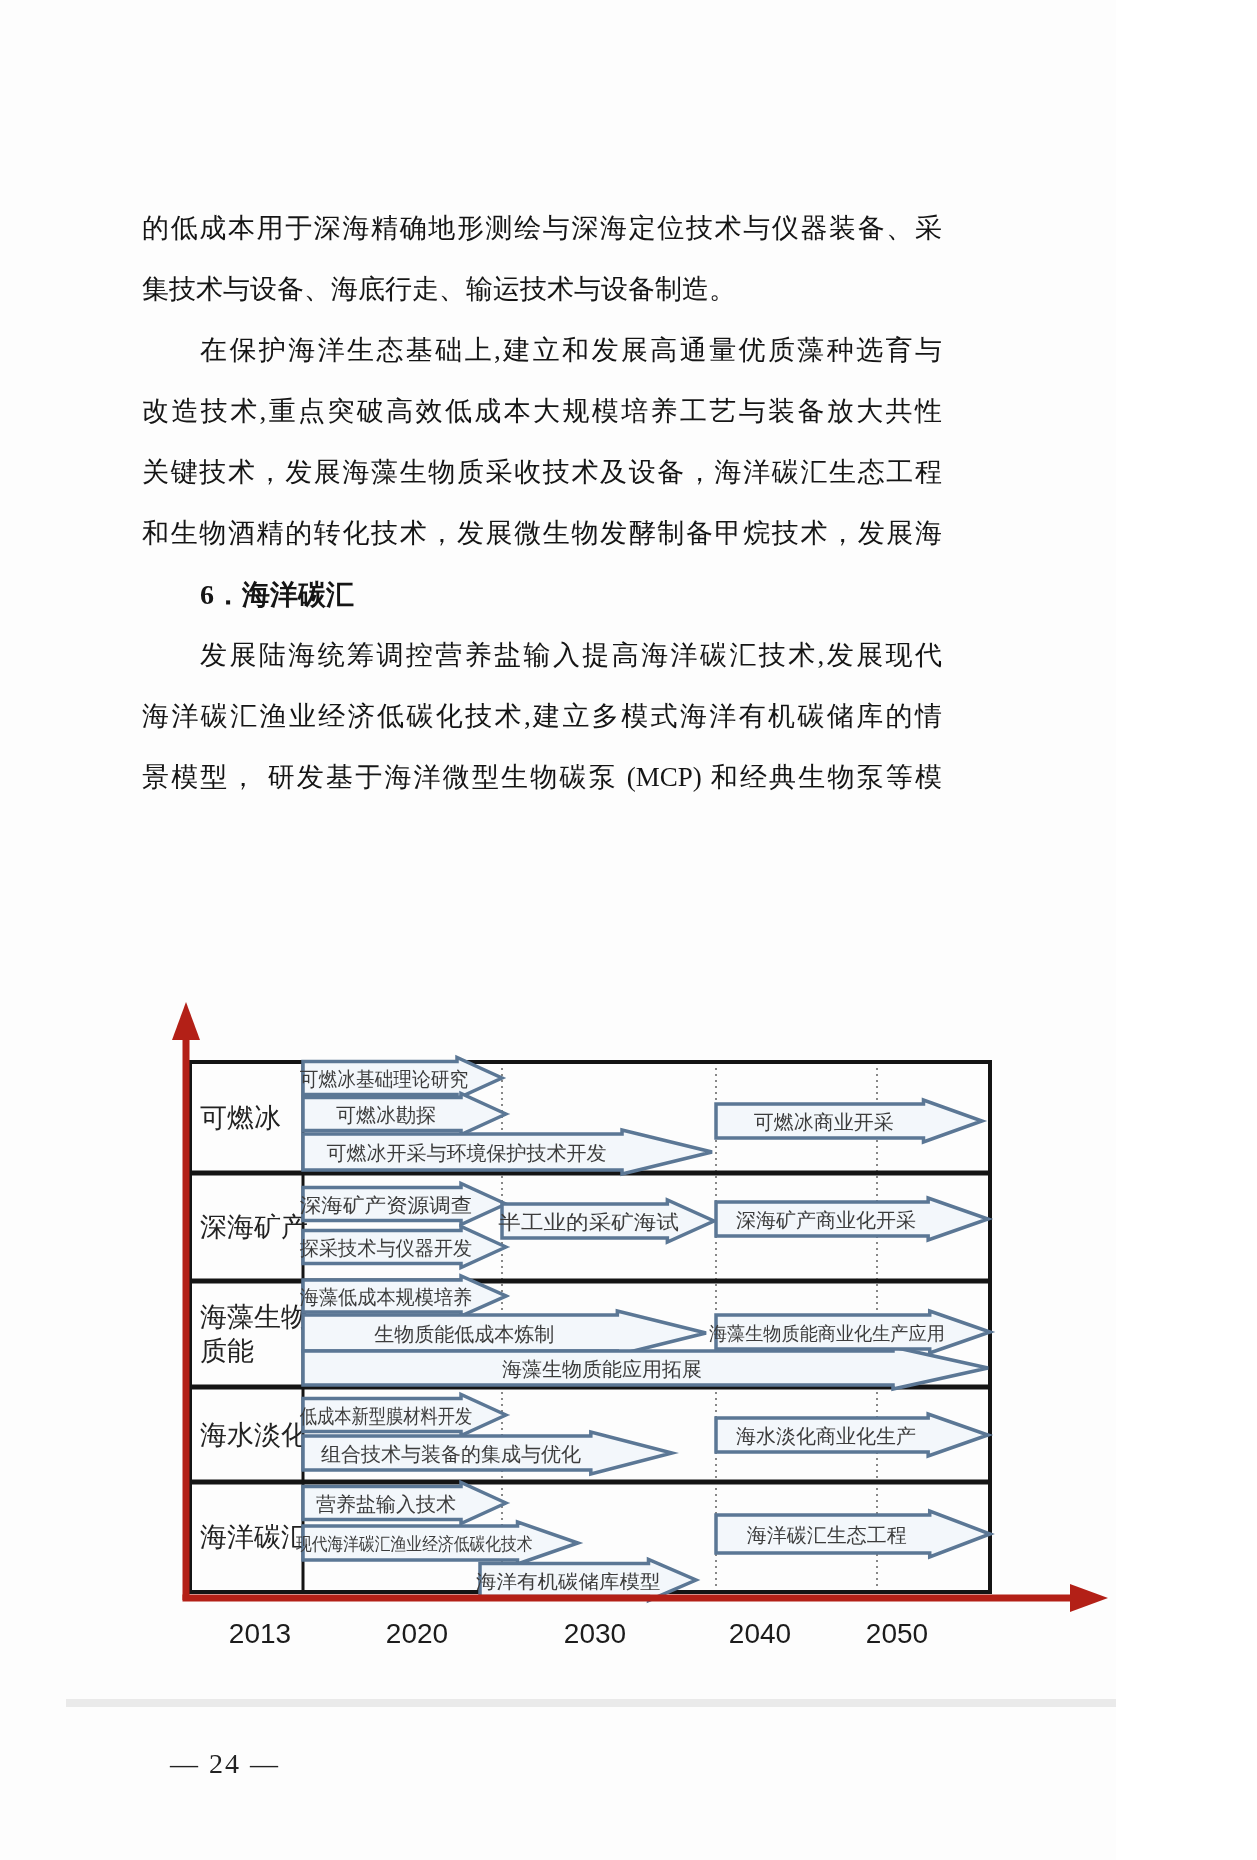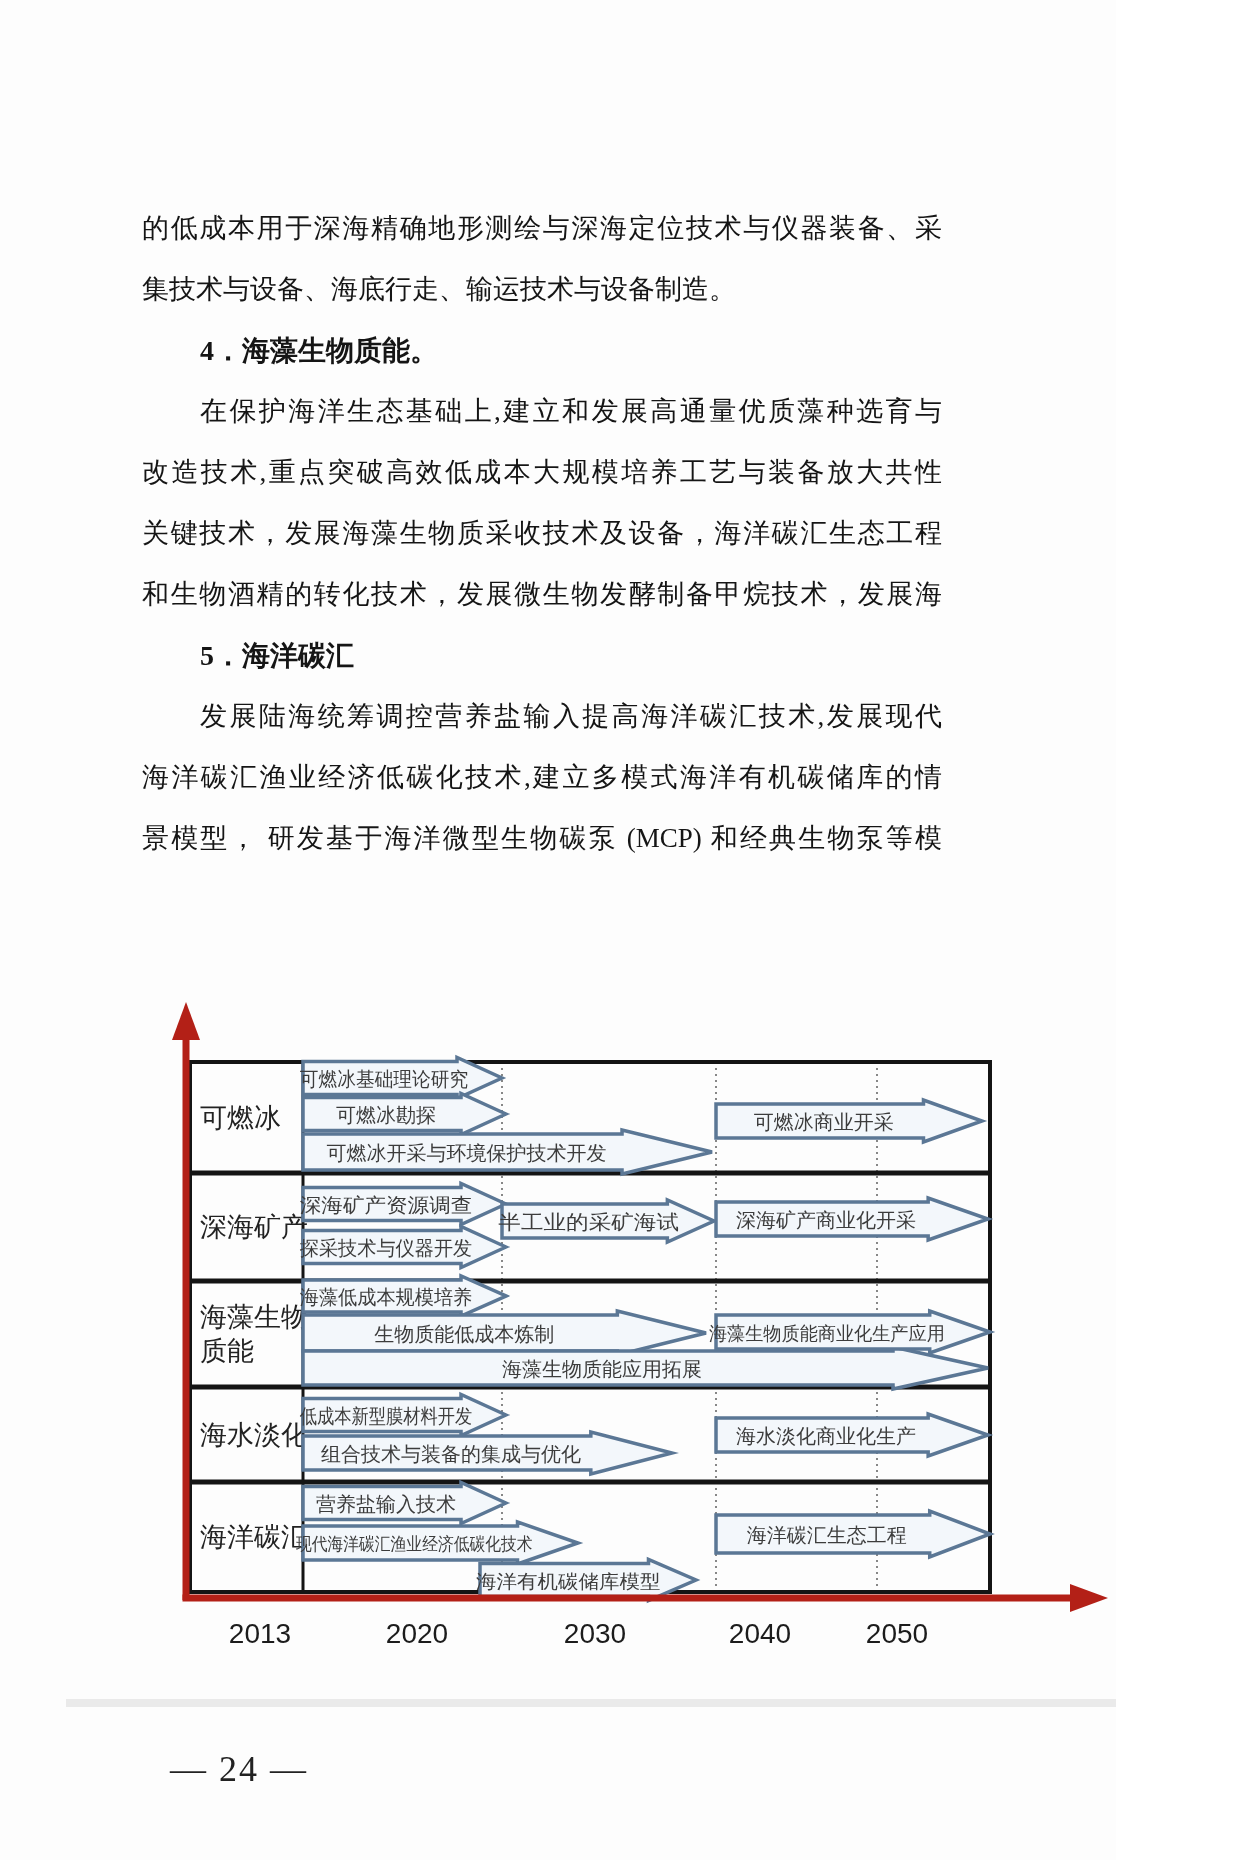--- a/index.html
+++ b/index.html
@@ -38,38 +38,37 @@
   }
   .artifact-band{
     position:absolute;
     left:66px;top:1699px;
     width:1128px;height:8px;
     background:#eaeaea;
   }
   .pagenum{
     position:absolute;
     left:170px;top:1748px;
-    font-size:36px;
+    font-size:28px;
     color:#222;
     letter-spacing:2px;
   }
 </style>
 </head>
 <body>
 
 <div class="page">
   <div class="textblock" id="textblock">
       <div class="tline justify">的低成本用于深海精确地形测绘与深海定位技术与仪器装备、采</div>
       <div class="tline">集技术与设备、海底行走、输运技术与设备制造。</div>
-      <div class="tline indent bold">4．海藻生物质能。</div>
       <div class="tline indent justify">在保护海洋生态基础上,建立和发展高通量优质藻种选育与</div>
       <div class="tline justify">改造技术,重点突破高效低成本大规模培养工艺与装备放大共性</div>
       <div class="tline justify">关键技术，发展海藻生物质采收技术及设备，海洋碳汇生态工程</div>
       <div class="tline justify">和生物酒精的转化技术，发展微生物发酵制备甲烷技术，发展海</div>
-      <div class="tline indent bold">5．海洋碳汇</div>
+      <div class="tline indent bold">6．海洋碳汇</div>
       <div class="tline indent justify">发展陆海统筹调控营养盐输入提高海洋碳汇技术,发展现代</div>
       <div class="tline justify">海洋碳汇渔业经济低碳化技术,建立多模式海洋有机碳储库的情</div>
       <div class="tline justify">景模型， 研发基于海洋微型生物碳泵 (MCP) 和经典生物泵等模</div>
     </div>
   <svg class="chart" id="chart-svg" viewBox="0 0 980 660">
       <line x1="352" y1="62" x2="352" y2="592" stroke="#555" stroke-width="1.4" stroke-dasharray="2 4"></line>
       <line x1="566" y1="62" x2="566" y2="592" stroke="#555" stroke-width="1.4" stroke-dasharray="2 4"></line>
       <line x1="727" y1="62" x2="727" y2="592" stroke="#555" stroke-width="1.4" stroke-dasharray="2 4"></line>
       <rect x="40" y="62" width="800" height="530" fill="none" stroke="#141414" stroke-width="4"></rect>
       <line x1="40" y1="173" x2="840" y2="173" stroke="#141414" stroke-width="5"></line>

